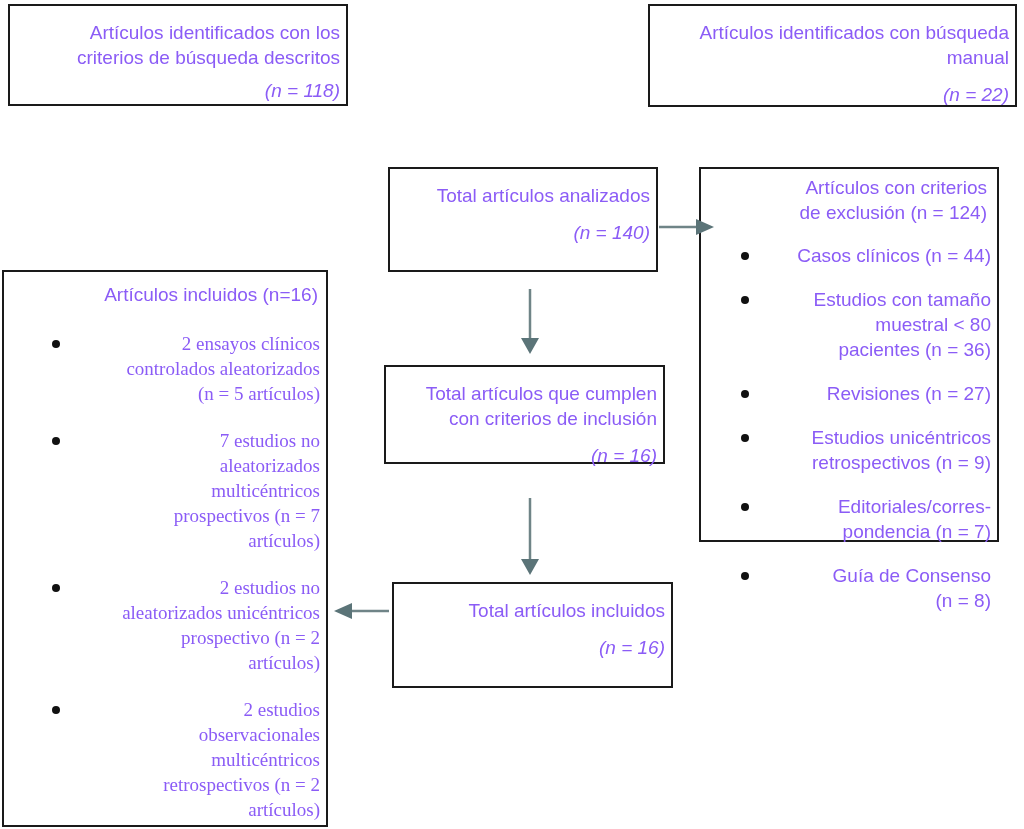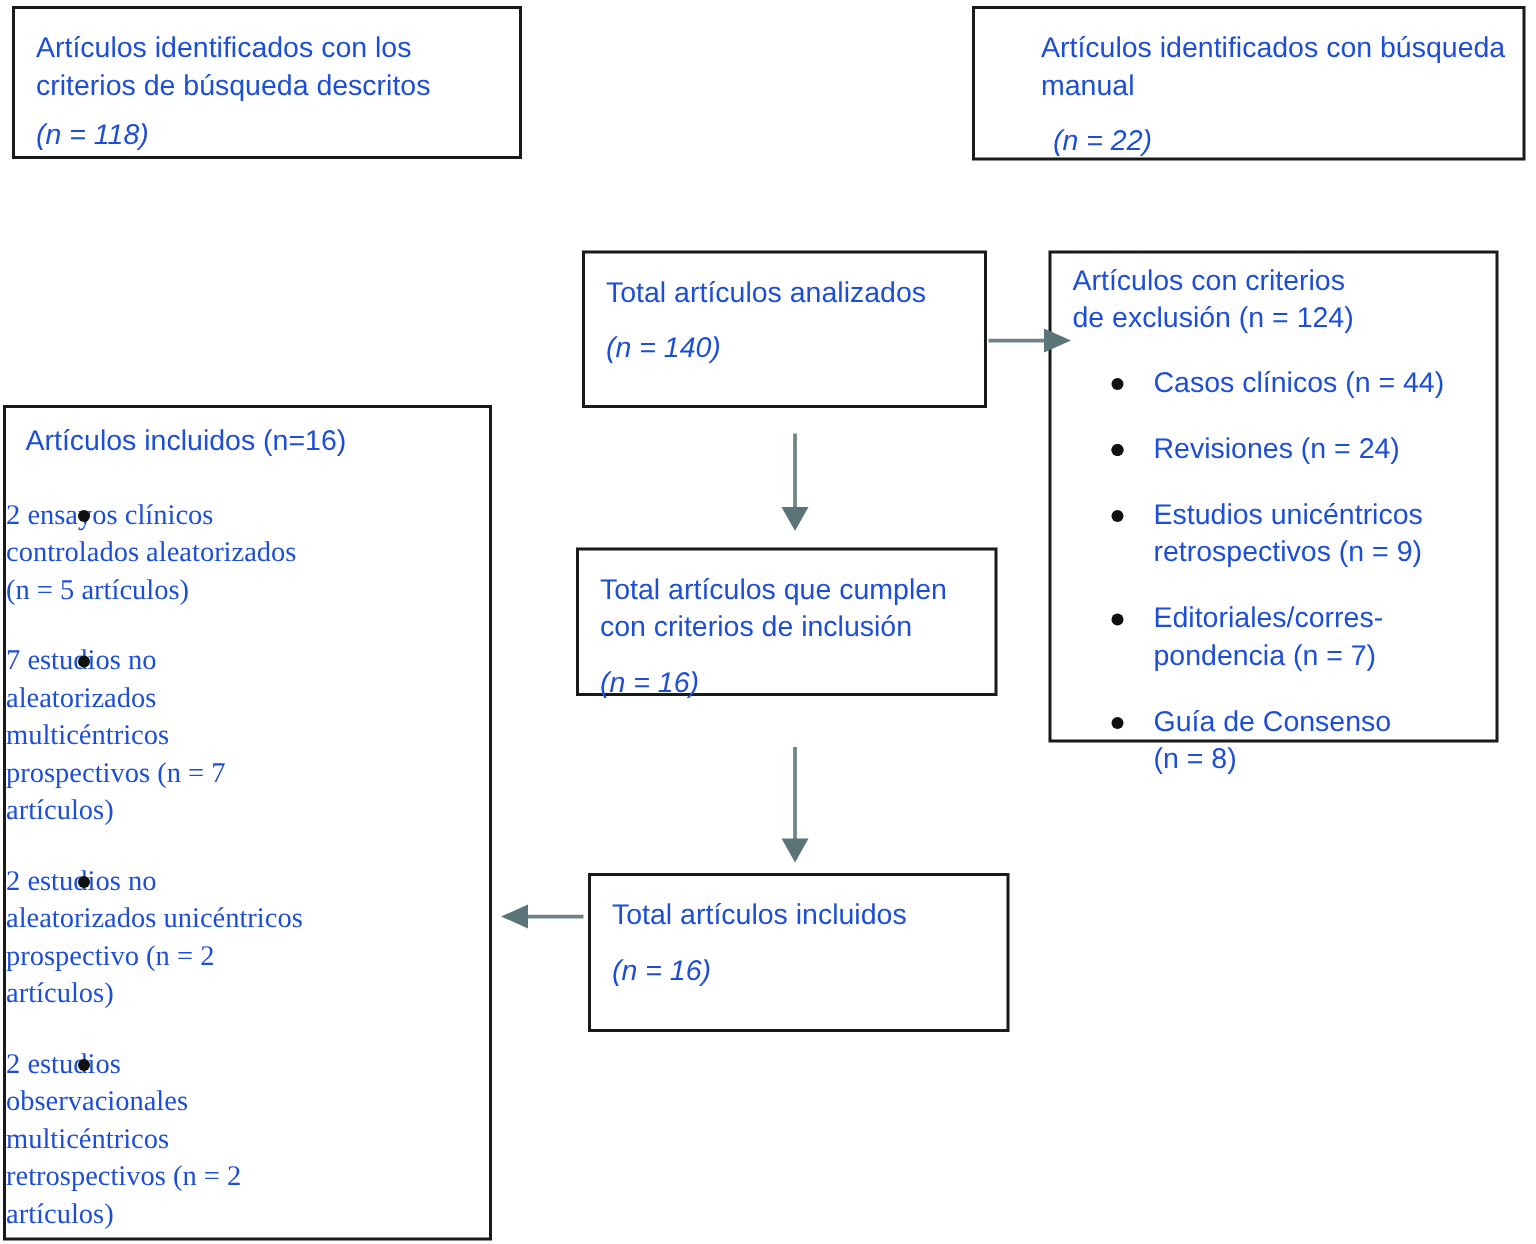--- a/index.html
+++ b/index.html
@@ -6,22 +6,23 @@
     margin: 0;
     padding: 0;
     background: #ffffff;
   }
   .canvas {
     position: relative;
     width: 1024px;
     height: 829px;
     background: #ffffff;
     font-family: "Liberation Sans", sans-serif;
-    color: #1d4ed8;
+    color: #8b5cf6;
     overflow: hidden;
+    text-align: right;
   }
   .box {
     position: absolute;
     box-sizing: border-box;
     border: 2px solid #1a1a1a;
     background: #ffffff;
     font-size: 19px;
     line-height: 25px;
   }
   .pre { white-space: pre-line; }
@@ -45,21 +46,21 @@
   }
   .bullet-text { white-space: pre-line; display: block; }
 
   
   #box-included-detail { left: 2px; top: 270px; width: 326px; height: 557px; }
   #box-included-detail .list-title { margin: 10px 4px 24px 13px; }
   #box-included-detail .bullet-item { margin-bottom: 22px; padding-right: 2px; font-family: Liberation Serif, serif; }
   #box-included-detail .bullet-dot { left: 48px; }
 
   
-  #box-exclusion { left: 699px; top: 167px; width: 300px; height: 328px; }
+  #box-exclusion { left: 699px; top: 167px; width: 300px; height: 375px; }
   #box-exclusion .list-title { margin: 6px 6px 18px 14px; }
   #box-exclusion .bullet-item { padding-left: 68px; margin-bottom: 19px; padding-right: 2px; }
   #box-exclusion .bullet-dot { left: 40px; }
 
   
   .overlay {
     position: absolute;
     left: 0; top: 0;
     width: 1024px;
     height: 829px;
@@ -91,24 +92,27 @@
 
   <div class="box listbox" id="box-exclusion">
     <div class="list-title">Artículos con criterios
 de exclusión (n = 124)</div>
     <div class="bullet-item">
       <span class="bullet-dot"></span>
       <span class="bullet-text">Casos clínicos (n = 44)</span>
     </div>
     <div class="bullet-item">
       <span class="bullet-dot"></span>
+      <span class="bullet-text">Estudios con tamaño
+muestral &lt; 80
+pacientes (n = 36)</span>
     </div>
     <div class="bullet-item">
       <span class="bullet-dot"></span>
-      <span class="bullet-text">Revisiones (n = 24)</span>
+      <span class="bullet-text">Revisiones (n = 27)</span>
     </div>
     <div class="bullet-item">
       <span class="bullet-dot"></span>
       <span class="bullet-text">Estudios unicéntricos
 retrospectivos (n = 9)</span>
     </div>
     <div class="bullet-item">
       <span class="bullet-dot"></span>
       <span class="bullet-text">Editoriales/corres-
 pondencia (n = 7)</span>

